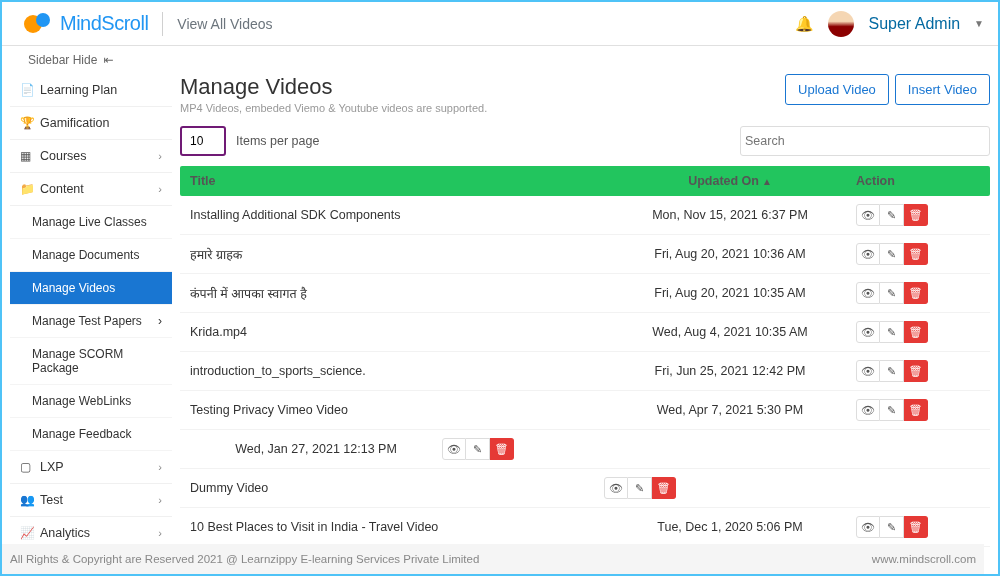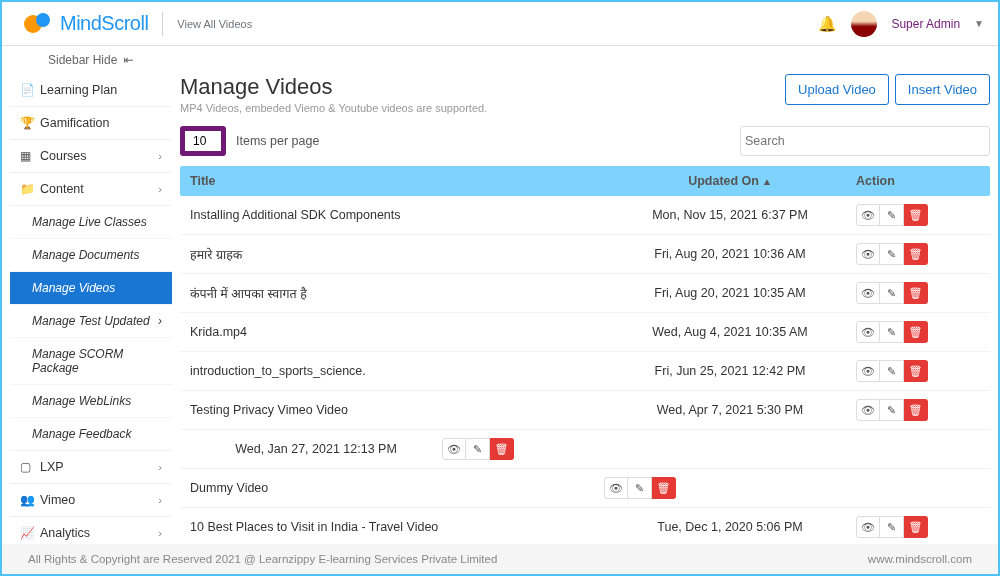--- a/index.html
+++ b/index.html
@@ -4,61 +4,61 @@
 <style>
 * { box-sizing: border-box; margin: 0; padding: 0; }
 body { font-family: -apple-system, BlinkMacSystemFont, "Segoe UI", Arial, sans-serif; font-size: 13px; color: #333; background: #fff; border: 2px solid #4fc3f7; width: 1000px; height: 576px; overflow: hidden; }
 .topbar { display: flex; align-items: center; height: 44px; border-bottom: 1px solid #e0e0e0; padding: 0 14px; }
 .logo { display: flex; align-items: center; gap: 6px; }
 .logo-text { font-size: 20px; font-weight: 400; color: #2196f3; letter-spacing: -0.5px; }
 .logo-icon { width: 38px; height: 22px; position: relative; }
 .logo-icon .c1 { position: absolute; width: 18px; height: 18px; background: #ff9800; border-radius: 50%; left: 8px; top: 2px; }
 .logo-icon .c2 { position: absolute; width: 14px; height: 14px; background: #2196f3; border-radius: 50%; left: 20px; top: 0; }
 .divider { width: 1px; height: 24px; background: #d0d0d0; margin: 0 14px; }
-.view-all { color: #6c757d; font-size: 11px; }
+.view-all { color: #6c757d; font-size: 14px; }
 .topbar-right { margin-left: auto; display: flex; align-items: center; gap: 14px; }
 .bell { color: #555; font-size: 15px; }
 .avatar { width: 26px; height: 26px; border-radius: 50%; background: linear-gradient(#f5d6b3 40%, #8b0000 60%); display: inline-block; }
-.user-label { color: #701a75; font-size: 12px; }
+.user-label { color: #0369a1; font-size: 16px; }
 .caret { color: #777; font-size: 10px; }
 .subbar { display: flex; align-items: center; height: 28px; padding: 0 14px; font-size: 12px; color: #666; }
-.sidebar-hide { margin-left: 32px; display: flex; align-items: center; gap: 6px; }
+.sidebar-hide { margin-left: 12px; display: flex; align-items: center; gap: 6px; }
 .subbar-right { margin-left: auto; display: flex; align-items: center; gap: 8px; color: #555; }
 .vsep { display:inline-block; color:#bbb; }
 .main { display: flex; height: 474px; padding: 0 8px; gap: 8px; }
 .sidebar { width: 162px; flex-shrink: 0; }
 .nav-item { display: flex; align-items: center; justify-content: space-between; padding: 9px 10px; font-size: 12.5px; color: #333; border-bottom: 1px solid #f0f0f0; cursor: pointer; }
 .nav-item .ico { width: 14px; display:inline-block; margin-right:6px; color:#555; font-size:12px;}
 .nav-item .lbl { flex: 1; }
 .nav-item .chev { color: #888; font-size: 11px; }
-.nav-sub { padding: 9px 10px 9px 22px; font-size: 12px; color: #333; border-bottom: 1px solid #f4f4f4; cursor:pointer; display:flex; align-items:flex-end; justify-content:space-between;font-style:italic;}
+.nav-sub { padding: 9px 10px 9px 22px; font-size: 12px; color: #333; border-bottom: 1px solid #f4f4f4; cursor:pointer; display:flex; align-items:flex-end; justify-content:space-between;}
 .nav-sub.active { background: #1976d2; color: #fff; }
 .content { flex: 1; display:flex; flex-direction:column; }
 .page-head { display: flex; align-items: flex-start; }
 .page-title { font-size: 22px; font-weight: 400; color: #333; }
 .page-sub { font-size: 11px; color: #999; margin-top: 2px; }
 .head-actions { margin-left: auto; display: flex; gap: 6px; }
 .btn-outline { border: 1px solid #1976d2; color: #1976d2; background: #fff; border-radius: 3px; padding: 7px 12px; font-size: 13px; cursor: pointer; }
 .controls { display: flex; align-items: center; margin-top: 12px; gap: 10px; }
-.items-input { width: 46px; height: 30px; border: 5px solid #701a75; border-radius: 3px; padding: 0 8px; font-size: 12px; }
+.items-input { width: 46px; height: 30px; border: 2px solid #701a75; border-radius: 3px; padding: 0 8px; font-size: 12px; }
 .items-label { font-size: 12.5px; color: #555; }
 .search-input { margin-left: auto; width: 250px; height: 30px; border: 1px solid #ddd; border-radius: 3px; padding: 0 4px; font-size: 12.5px; color: #666; }
 .table { margin-top: 10px; }
-.thead { background: #7dd3fc; display: flex; padding: 8px 10px; font-size: 12.5px; color: #555; font-weight: 600; border-radius: 2px; }
+.thead { background: #22c55e; display: flex; padding: 8px 10px; font-size: 12.5px; color: #555; font-weight: 600; border-radius: 2px; }
 .col-title { flex: 0 0 414px; }
 .col-date { flex: 0 0 252px; text-align: center; }
 .col-action { flex: 1; }
 .sort-arrow { font-size: 10px; margin-left: 3px; }
 .trow { display: flex; align-items: center; padding: 8px 10px; font-size: 12.5px; color: #333; border-bottom: 1px solid #f2f2f2; }
 .actions { display: flex; gap: 0; }
 .act-btn { width: 24px; height: 22px; border: 1px solid #ddd; background: #fff; display:flex; align-items:center; justify-content:center; font-size:11px; color:#555; cursor:pointer;}
 .act-btn:first-child { border-radius: 3px 0 0 3px; }
 .act-btn.mid { border-left: 0; }
 .act-btn.del { background: #e53935; color: #fff; border-color: #e53935; border-radius: 0 3px 3px 0; border-left:0;}
-.footer { position: absolute; bottom: 2px; left: 2px; right:2px; height: 30px; background: #f5f5f5; display: flex; align-items: center; padding: 0 26px; font-size: 11.5px; color: #888; }
+.footer { position: absolute; bottom: 2px; left: 2px; right:16px; height: 30px; background: #f5f5f5; display: flex; align-items: center; padding: 0 8px; font-size: 11.5px; color: #888; }
 .footer-right { margin-left: auto; }
 </style>
 </head>
 <body>
 
 <div class="topbar">
   <div class="logo">
     <div class="logo-icon">
         <div class="c1"></div>
         <div class="c2"></div>
@@ -105,40 +105,40 @@
       <div class="nav-sub">
         <span>Manage Live Classes</span>
       </div>
       <div class="nav-sub">
         <span>Manage Documents</span>
       </div>
       <div class="nav-sub active">
         <span>Manage Videos</span>
       </div>
       <div class="nav-sub">
-        <span>Manage Test Updated</span>
+        <span>Manage Test Papers</span>
         <span class="chev">›</span>
       </div>
       <div class="nav-sub">
         <span>Manage SCORM Package</span>
       </div>
       <div class="nav-sub">
         <span>Manage WebLinks</span>
       </div>
       <div class="nav-sub">
         <span>Manage Feedback</span>
       </div>
       <div class="nav-item">
         <span class="ico">▢</span>
         <span class="lbl">LXP</span>
         <span class="chev">›</span>
       </div>
       <div class="nav-item">
         <span class="ico">👥</span>
-        <span class="lbl">Vimeo</span>
+        <span class="lbl">Test</span>
         <span class="chev">›</span>
       </div>
       <div class="nav-item">
         <span class="ico">📈</span>
         <span class="lbl">Analytics</span>
         <span class="chev">›</span>
       </div>
     </div>
 
   <div class="content">

